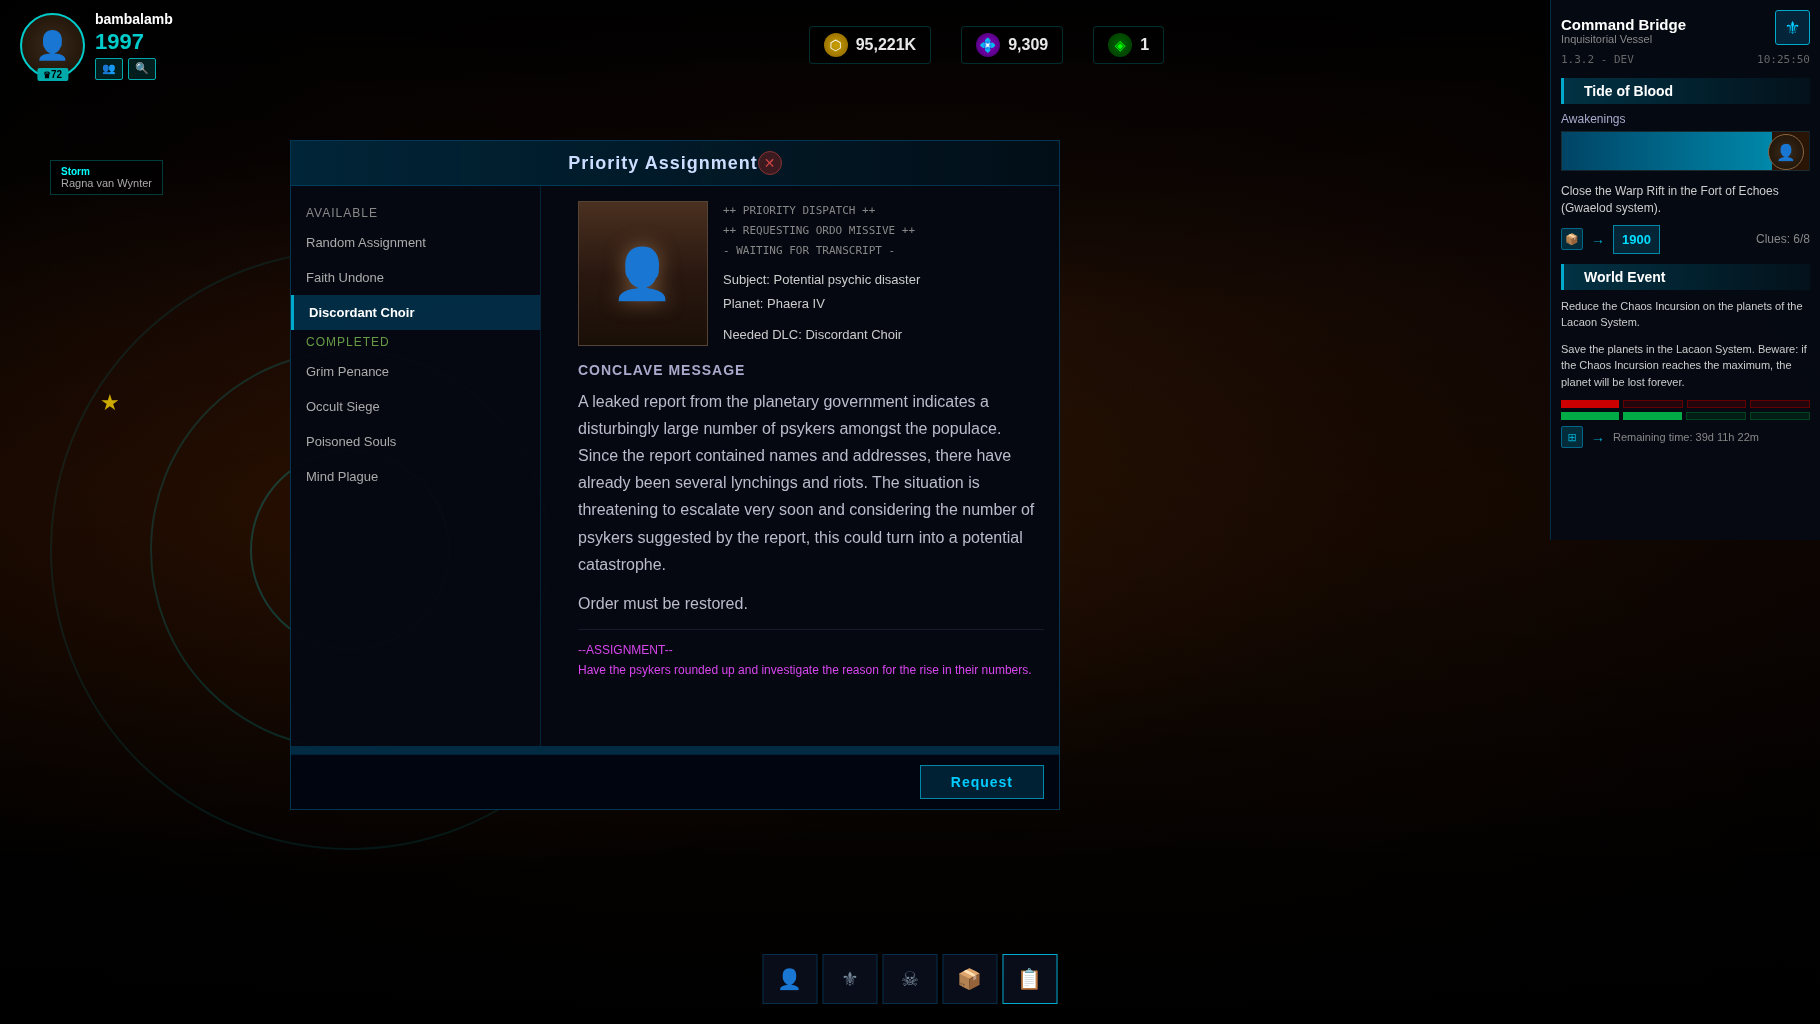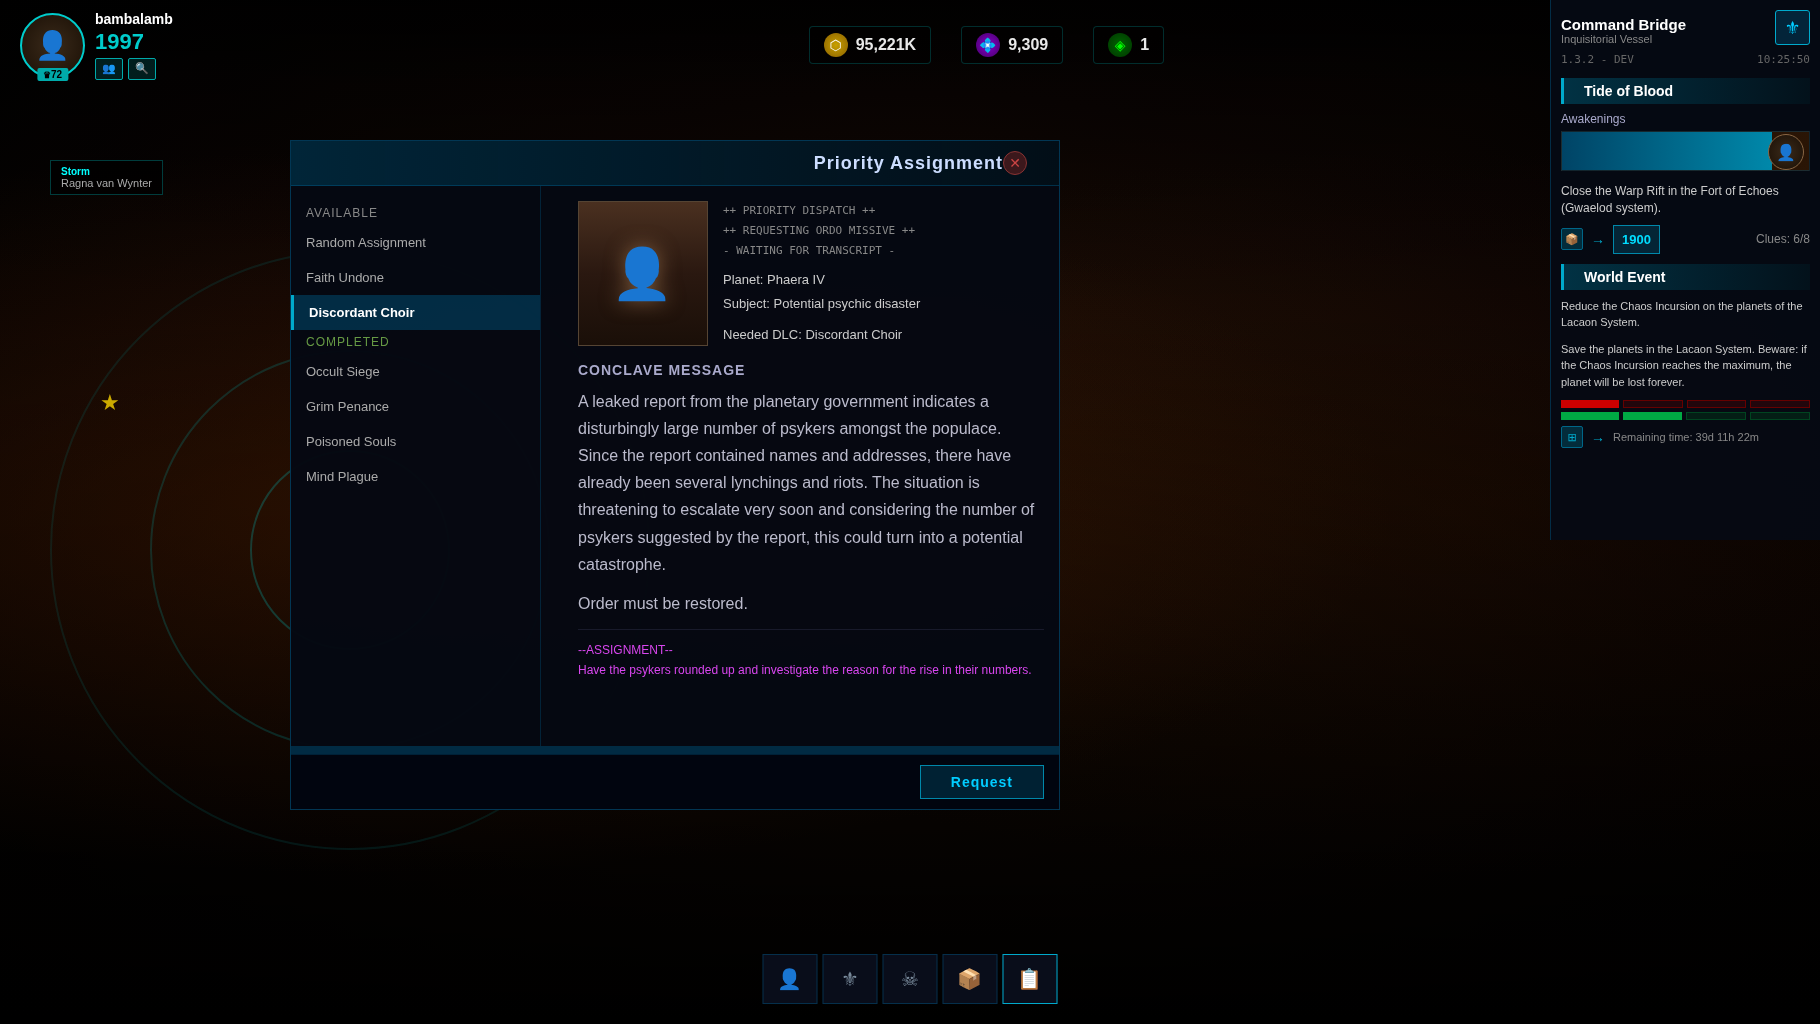--- a/index.html
+++ b/index.html
@@ -347,21 +347,21 @@
       background: rgba(5,8,18,0.97);
       border: 1px solid rgba(0,100,150,0.5);
       z-index: 20;
     }
 
     .dialog-title-bar {
       background: linear-gradient(90deg, rgba(0,40,60,0.9), rgba(0,20,30,0.5));
       border-bottom: 1px solid rgba(0,100,150,0.4);
       padding: 10px 32px;
       display: flex;
-      justify-content: flex-end;
+      justify-content: center;
       align-items: center;
     }
 
     .dialog-title {
       color: #ccddff;
       font-size: 18px;
       font-weight: bold;
       letter-spacing: 1px;
     }
 
@@ -700,24 +700,24 @@
       <div class="mission-item">
         <span>Faith Undone</span>
       </div>
       <div class="mission-item active">
         <span>Discordant Choir</span>
       </div>
 
       <div class="list-section-label completed">Completed</div>
 
       <div class="mission-item">
+        <span>Grim Penance</span>
+      </div>
+      <div class="mission-item">
         <span>Occult Siege</span>
-      </div>
-      <div class="mission-item">
-        <span>Grim Penance</span>
       </div>
       <div class="mission-item">
         <span>Poisoned Souls</span>
       </div>
       <div class="mission-item">
         <span>Mind Plague</span>
       </div>
     </div>
 
     <div class="mission-content">
@@ -728,22 +728,22 @@
             <span class="portrait-character">👤</span>
           </div>
         </div>
         <div class="mission-meta">
           <div class="priority-dispatch">
             <div>++ PRIORITY DISPATCH ++</div>
             <div>++ REQUESTING ORDO MISSIVE ++</div>
             <div>- WAITING FOR TRANSCRIPT -</div>
           </div>
           <div class="mission-details">
+            <div>Subject: Potential psychic disaster</div>
             <div>Planet: Phaera IV</div>
-            <div>Subject: Potential psychic disaster</div>
             <div style="margin-top:8px;">Needed DLC: Discordant Choir</div>
           </div>
         </div>
       </div>
 
       <div class="conclave-title">CONCLAVE MESSAGE</div>
       <div class="mission-description">A leaked report from the planetary government indicates a disturbingly large number of psykers amongst the populace. Since the report contained names and addresses, there have already been several lynchings and riots. The situation is threatening to escalate very soon and considering the number of psykers suggested by the report, this could turn into a potential catastrophe.</div>
       <div class="mission-description">Order must be restored.</div>
 
       <div class="mission-separator"></div>

